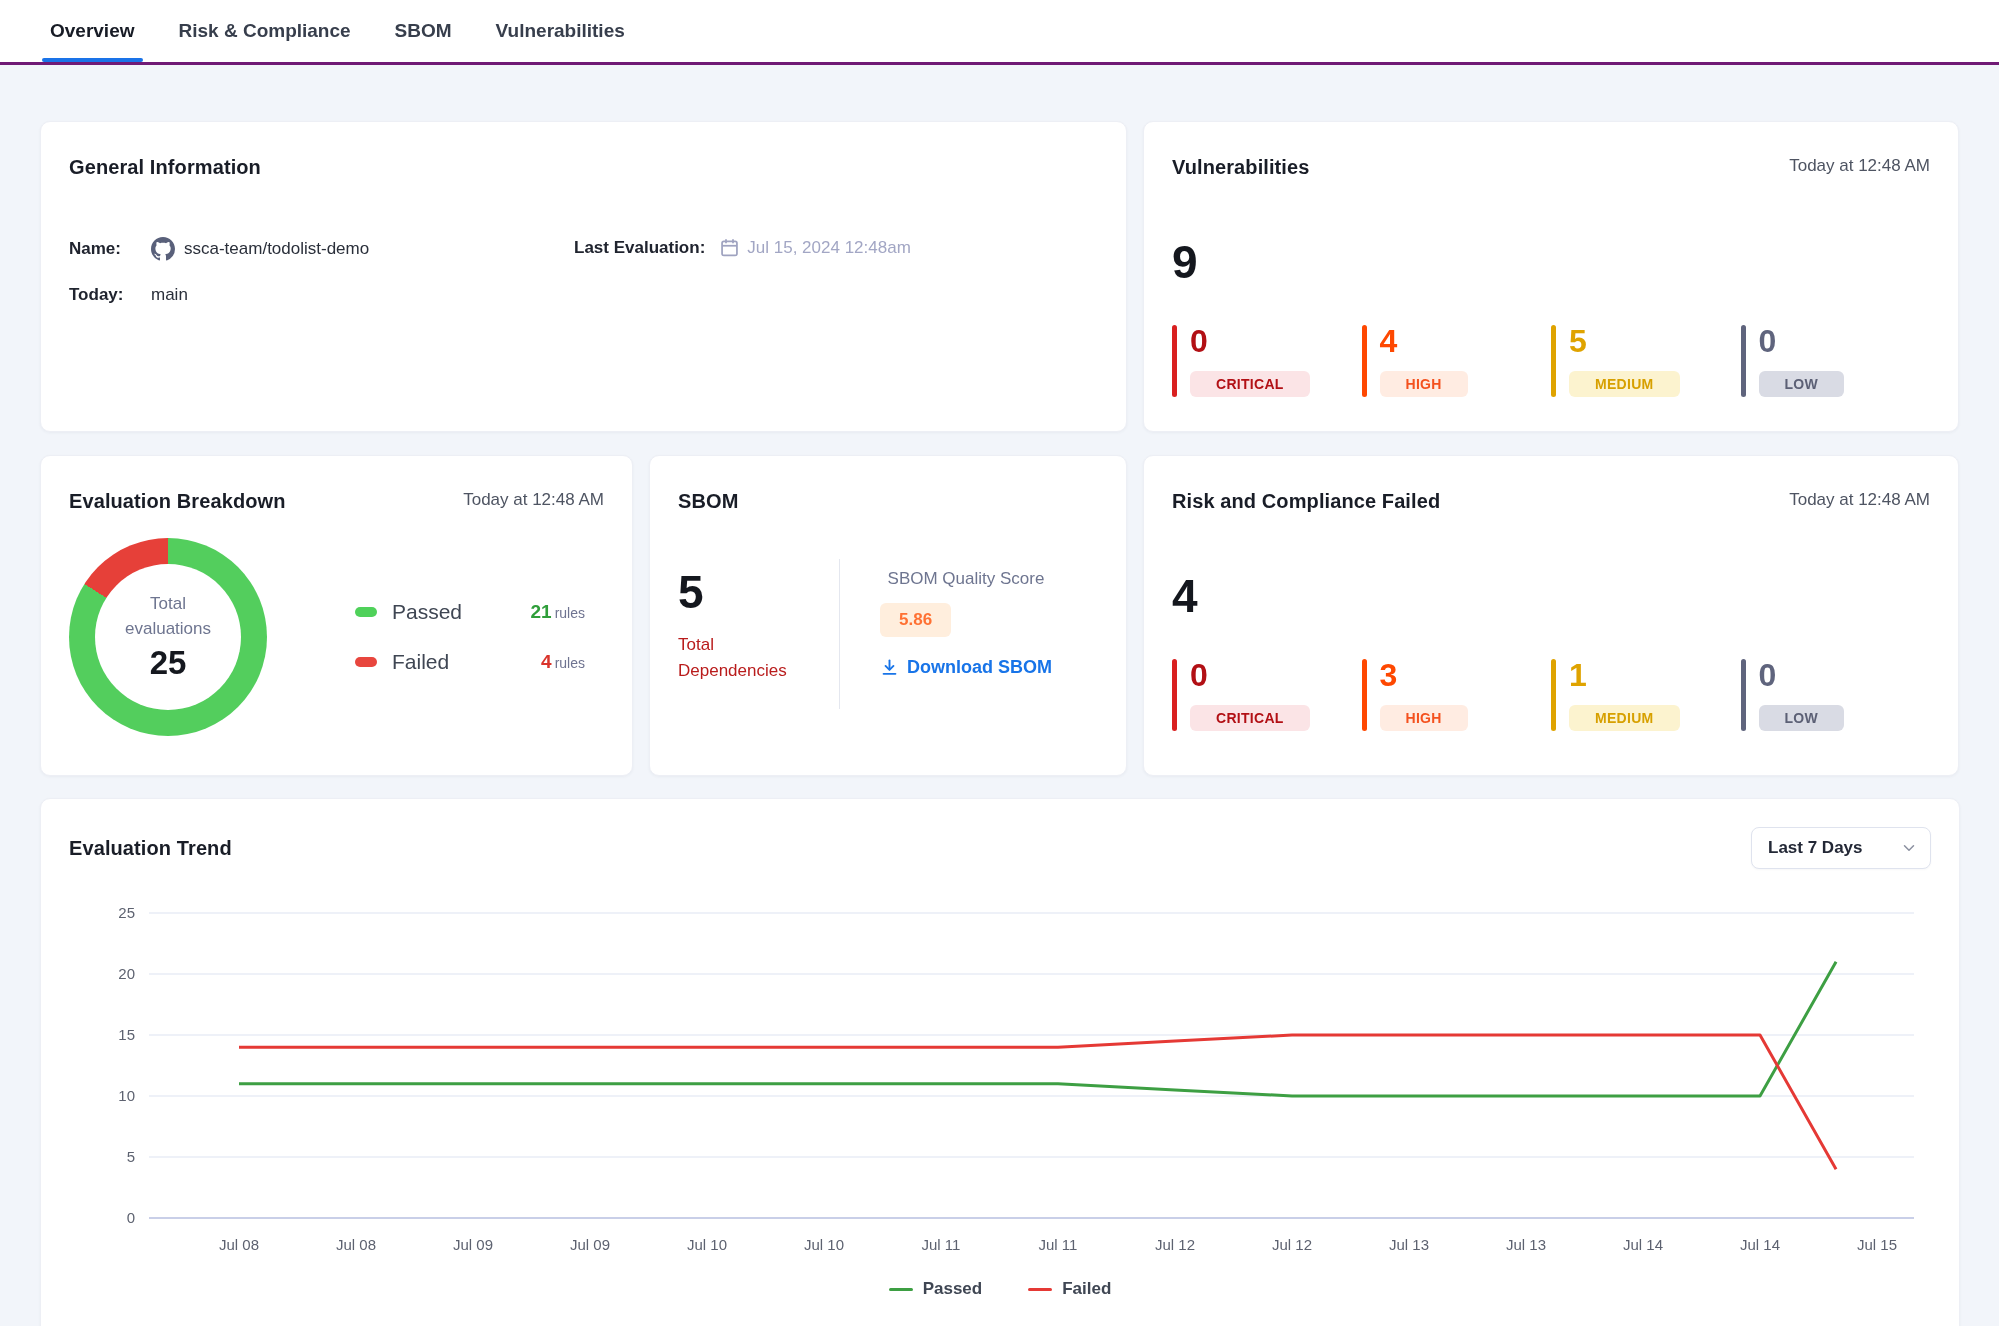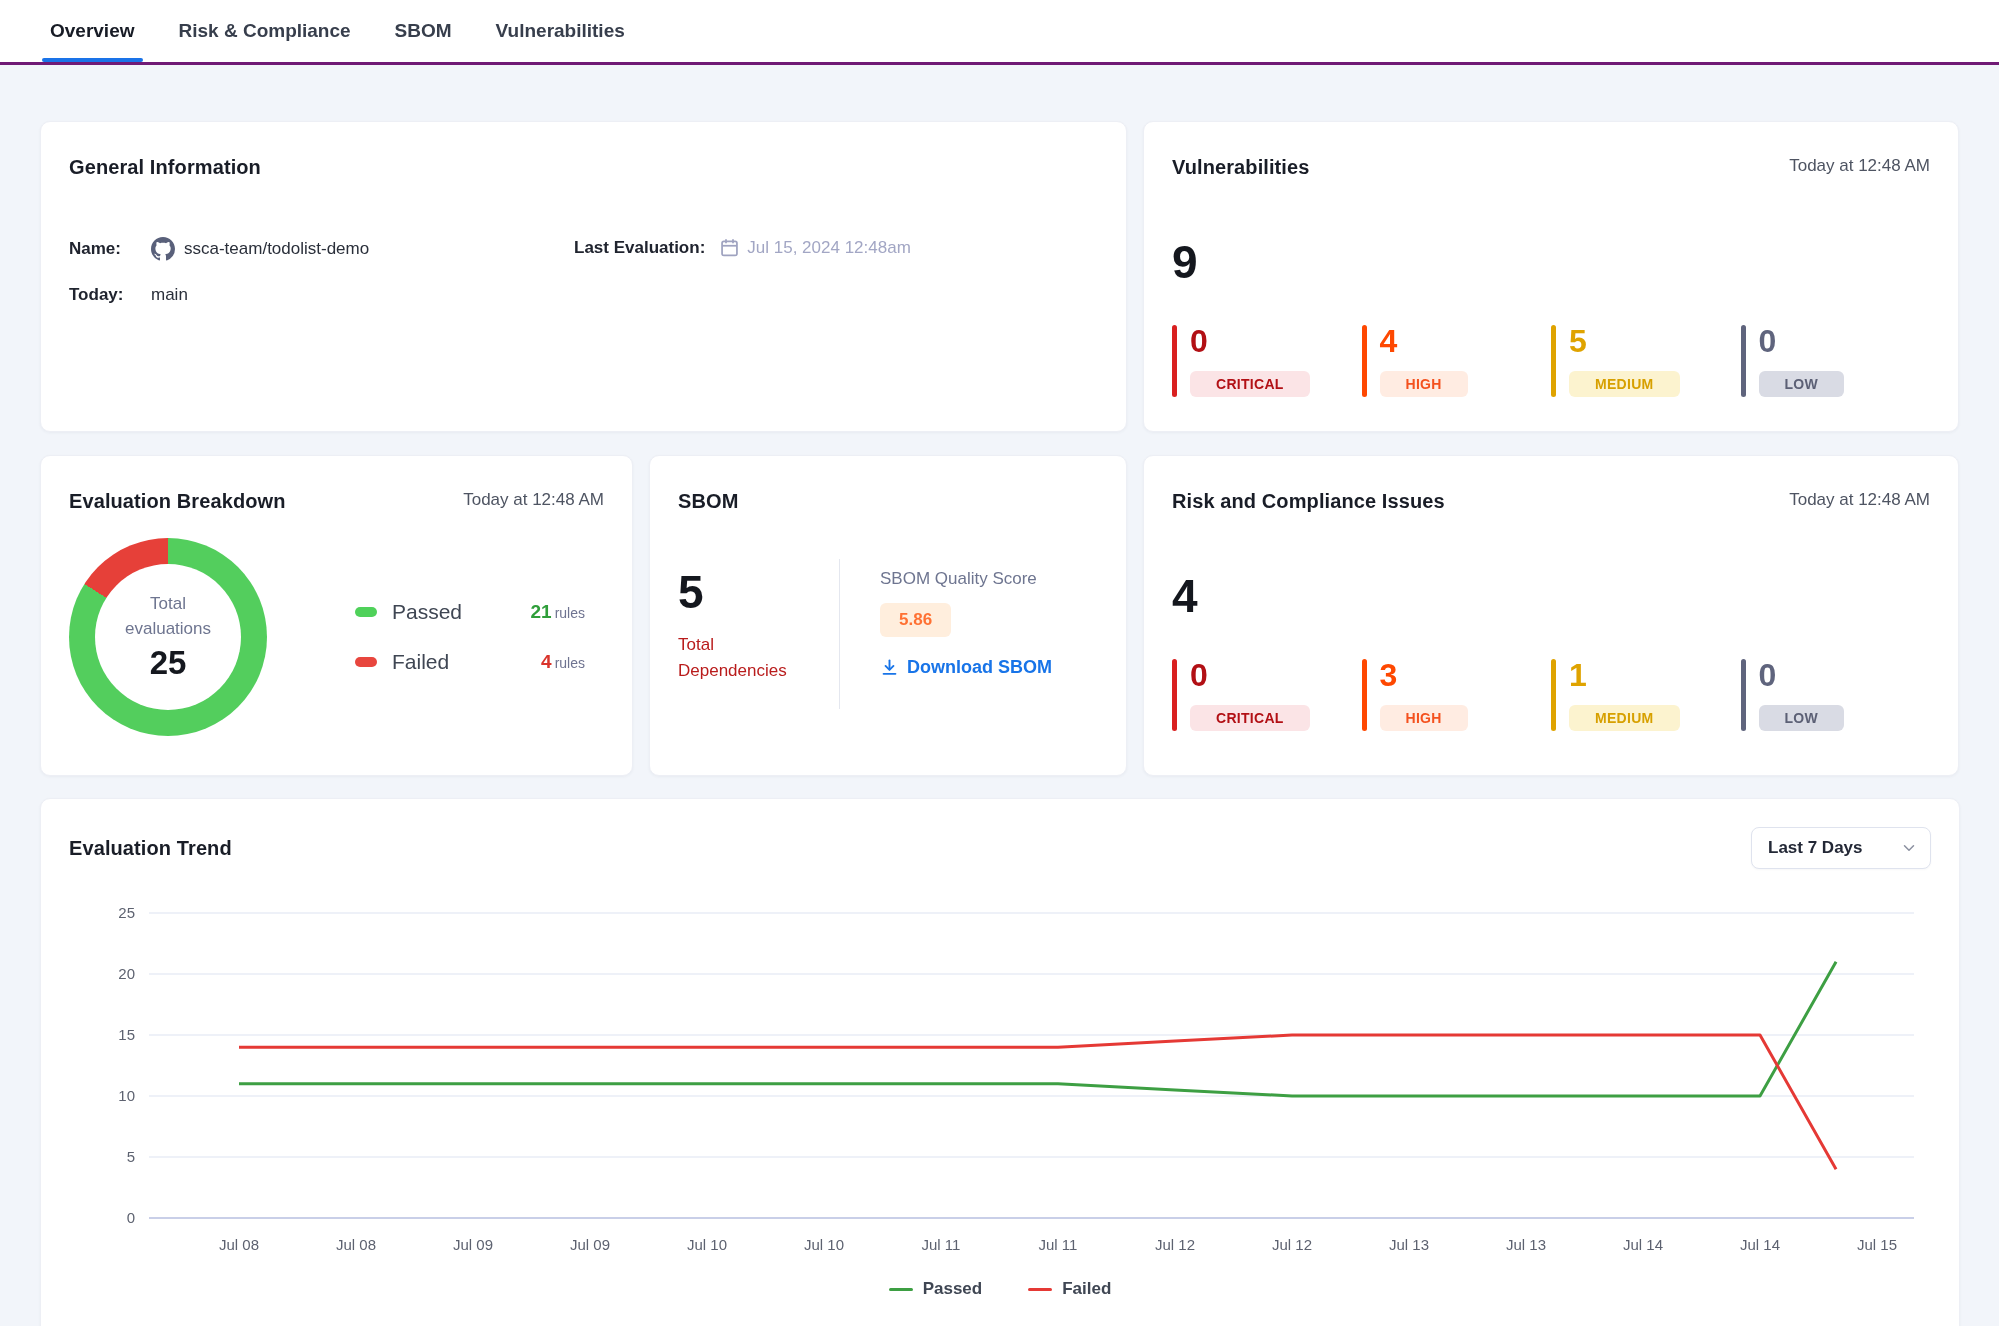--- a/index.html
+++ b/index.html
@@ -45,21 +45,21 @@
   .bd-legend{margin-left:88px;display:flex;flex-direction:column;gap:26px;width:230px;}
   .bd-row{display:flex;align-items:center;}
   .bd-pill{width:22px;height:10px;border-radius:5px;flex:none;}
   .bd-label{font-size:21px;color:#3f4653;margin-left:15px;}
   .bd-count{margin-left:auto;font-size:19px;font-weight:700;}
   .bd-unit{font-size:14px;color:#6e7390;font-weight:400;margin-left:3px;}
   
   .sbom-body{display:flex;margin-top:56px;}
   .sbom-total-label{font-size:17px;color:#b91c1c;margin-top:17px;width:135px;line-height:1.5;}
   .sbom-divider{width:1px;background:#e4e7ef;height:150px;margin:-10px 40px 0 26px;flex:none;}
-  .sbom-score-label{font-size:17px;color:#6e7590;}
+  .sbom-score-label{font-size:17px;color:#6e7590;text-align:center;}
   .score-badge{display:inline-block;margin-top:14px;background:var(--score_bg);color:var(--score_text);font-weight:700;font-size:17px;padding:7px 19px;border-radius:6px;}
   .download-link{display:flex;align-items:center;gap:8px;margin-top:20px;color:var(--link_blue);font-weight:700;font-size:18px;cursor:pointer;text-decoration:none;}
   
   .trend-head{display:flex;justify-content:space-between;align-items:center;}
   .dropdown{width:180px;height:42px;border:1px solid #dfe3ee;border-radius:8px;background:#fff;display:flex;align-items:center;justify-content:space-between;padding:0 12px 0 16px;box-sizing:border-box;font-size:17px;font-weight:600;color:#232836;cursor:pointer;box-shadow:0 1px 2px rgba(40,50,80,.04);}
   .chart-wrap{margin-top:24px;}
   .trend-legend{display:flex;justify-content:center;gap:46px;margin-top:2px;}
   .tl-item{display:flex;align-items:center;gap:10px;font-size:17px;font-weight:700;color:#3f4653;}
   .tl-dash{width:24px;height:3px;border-radius:2px;}
 </style>
@@ -215,21 +215,21 @@
                   </svg>
               </span>
               <span>Download SBOM</span>
             </a>
           </div>
         </div>
       </section>
 
       <section class="card">
         <div class="card-head">
-          <div class="card-title">Risk and Compliance Issues</div>
+          <div class="card-title">Risk and Compliance Failed</div>
           <div class="timestamp">Today at 12:48 AM</div>
         </div>
         <div class="big-num vuln-num">4</div>
         <div class="sev-row" id="risk-sev">
             <div class="sev-item">
               <span class="sev-bar" style="background: rgb(217, 32, 32);"></span>
               <div class="sev-body">
                 <div class="sev-count" style="color: rgb(178, 16, 21);">0</div>
                 <div class="sev-badge" style="background: rgb(251, 228, 230); color: rgb(178, 16, 21);">CRITICAL</div>
               </div>

